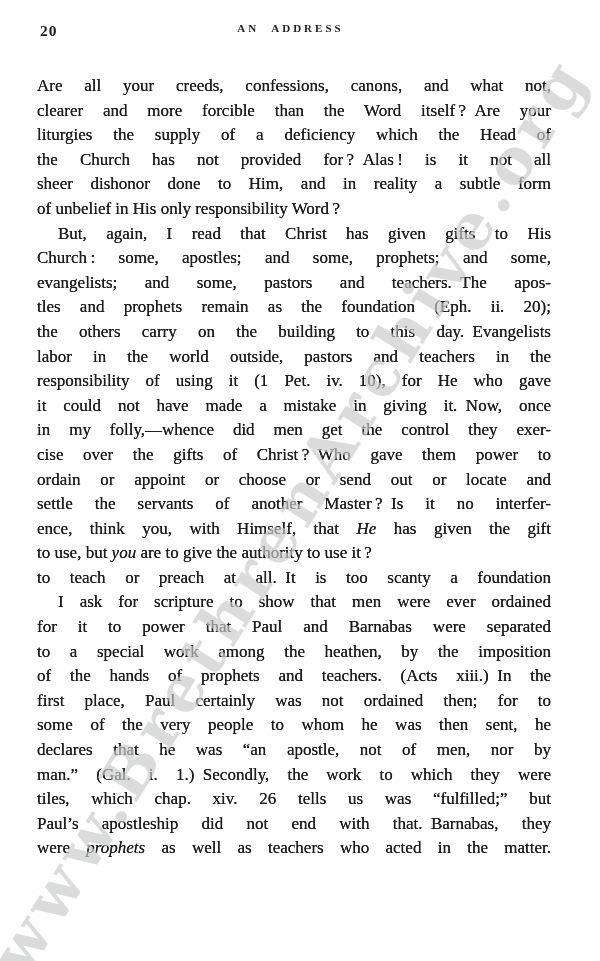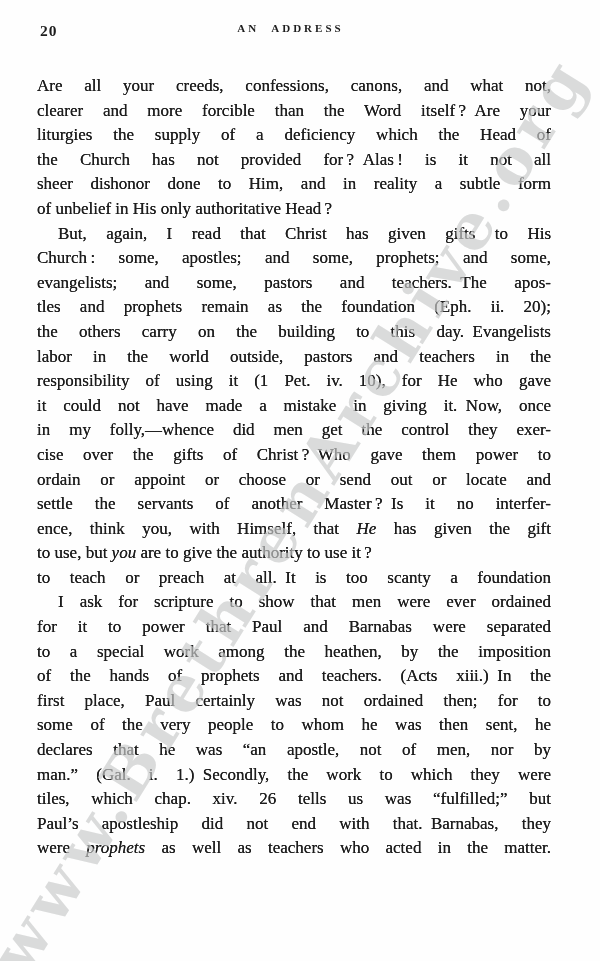--- a/index.html
+++ b/index.html
@@ -79,21 +79,21 @@
     <span class="running-title">AN ADDRESS</span>
   </div>
 
   <div class="body-text">
       <div class="paragraph">
         <div class="line"><span>Are all your creeds, confessions, canons, and what not,</span></div>
         <div class="line"><span>clearer and more forcible than the Word itself ? Are your</span></div>
         <div class="line"><span>liturgies the supply of a deficiency which the Head of</span></div>
         <div class="line"><span>the Church has not provided for ? Alas ! is it not all</span></div>
         <div class="line"><span>sheer dishonor done to Him, and in reality a subtle form</span></div>
-        <div class="line short"><span>of unbelief in His only authoritative Head ?</span></div>
+        <div class="line short"><span>of unbelief in His only responsibility Word ?</span></div>
       </div>
       <div class="paragraph">
         <div class="line indent"><span>But, again, I read that Christ has given gifts to His</span></div>
         <div class="line"><span>Church : some, apostles; and some, prophets; and some,</span></div>
         <div class="line"><span>evangelists; and some, pastors and teachers. The apos-</span></div>
         <div class="line"><span>tles and prophets remain as the foundation (Eph. ii. 20);</span></div>
         <div class="line"><span>the others carry on the building to this day. Evangelists</span></div>
         <div class="line"><span>labor in the world outside, pastors and teachers in the</span></div>
         <div class="line"><span>responsibility of using it (1 Pet. iv. 10), for He who gave</span></div>
         <div class="line"><span>it could not have made a mistake in giving it. Now, once</span></div>

